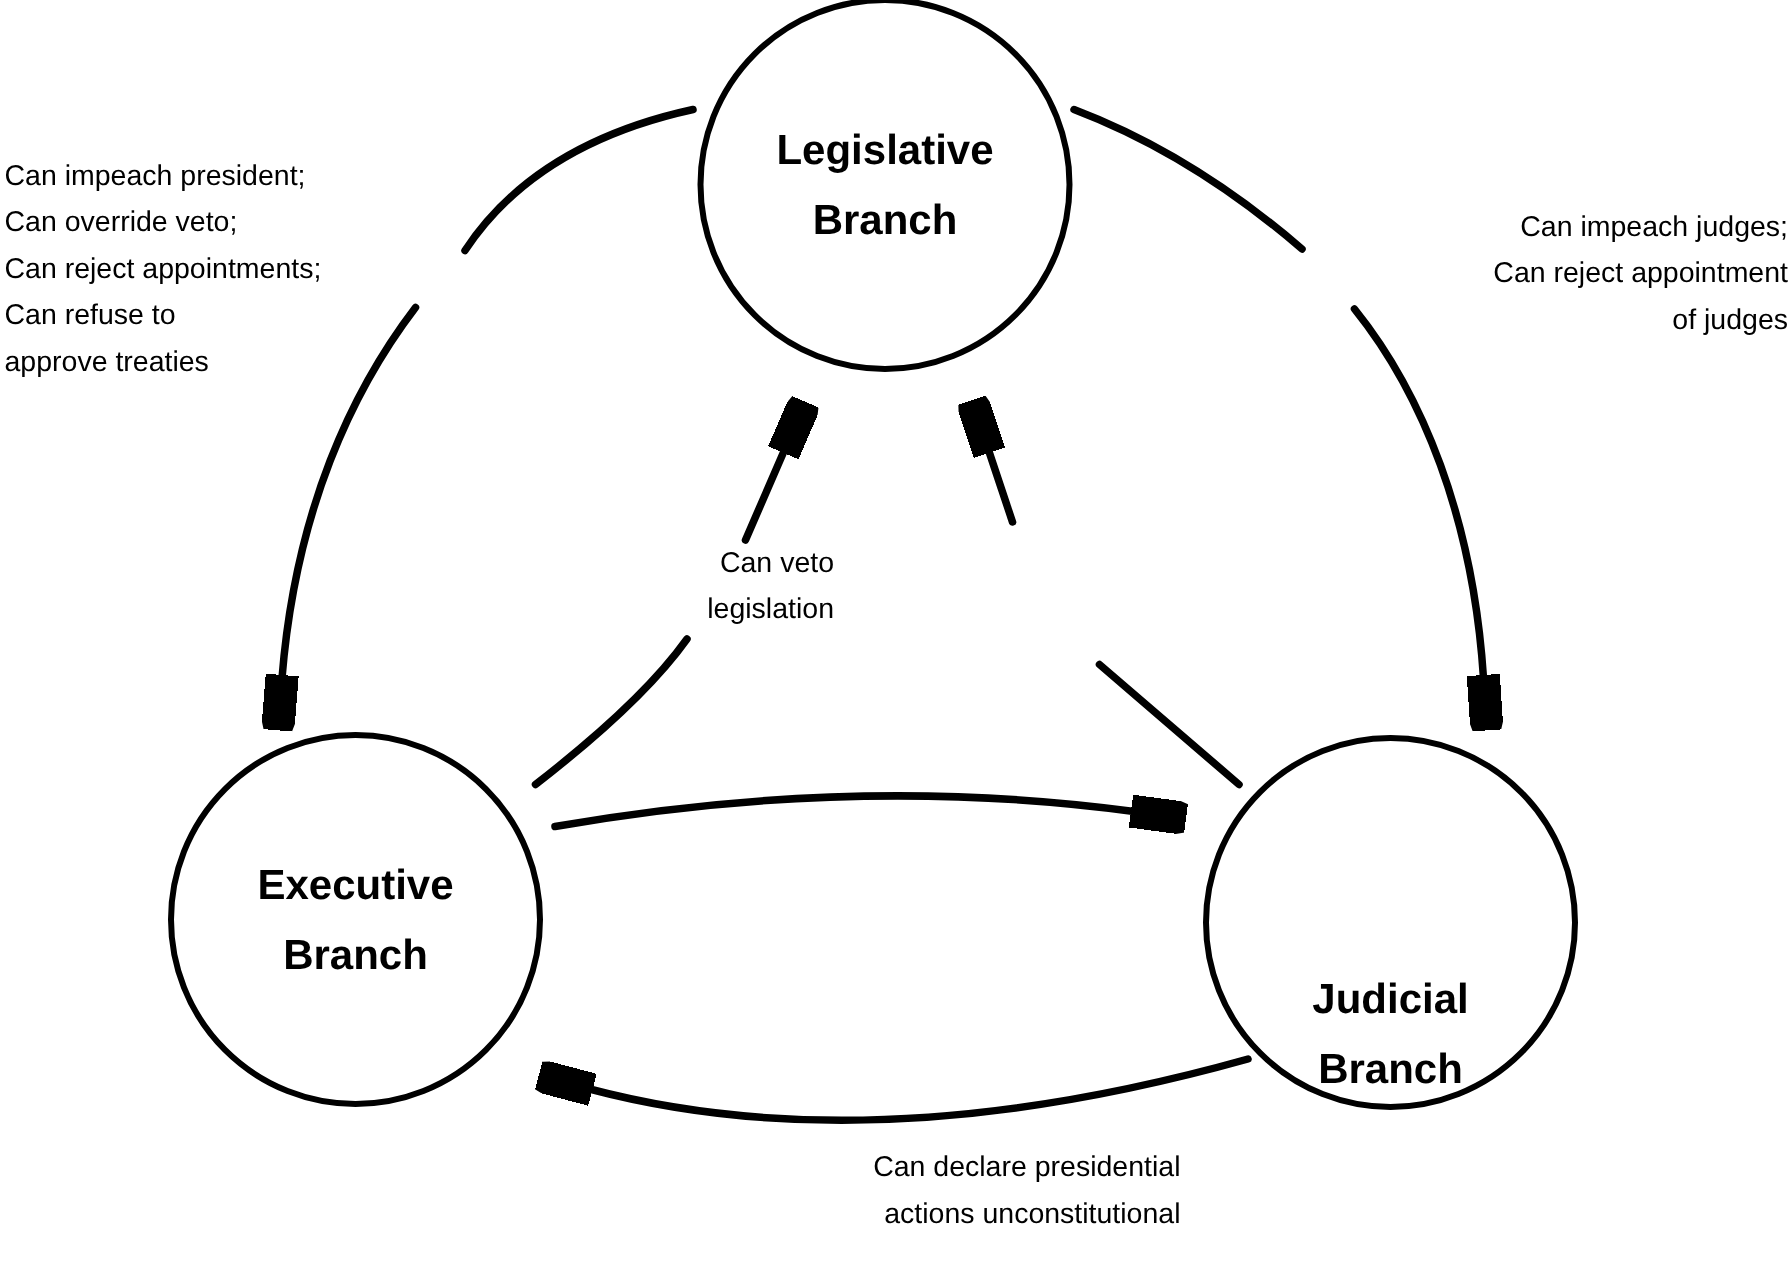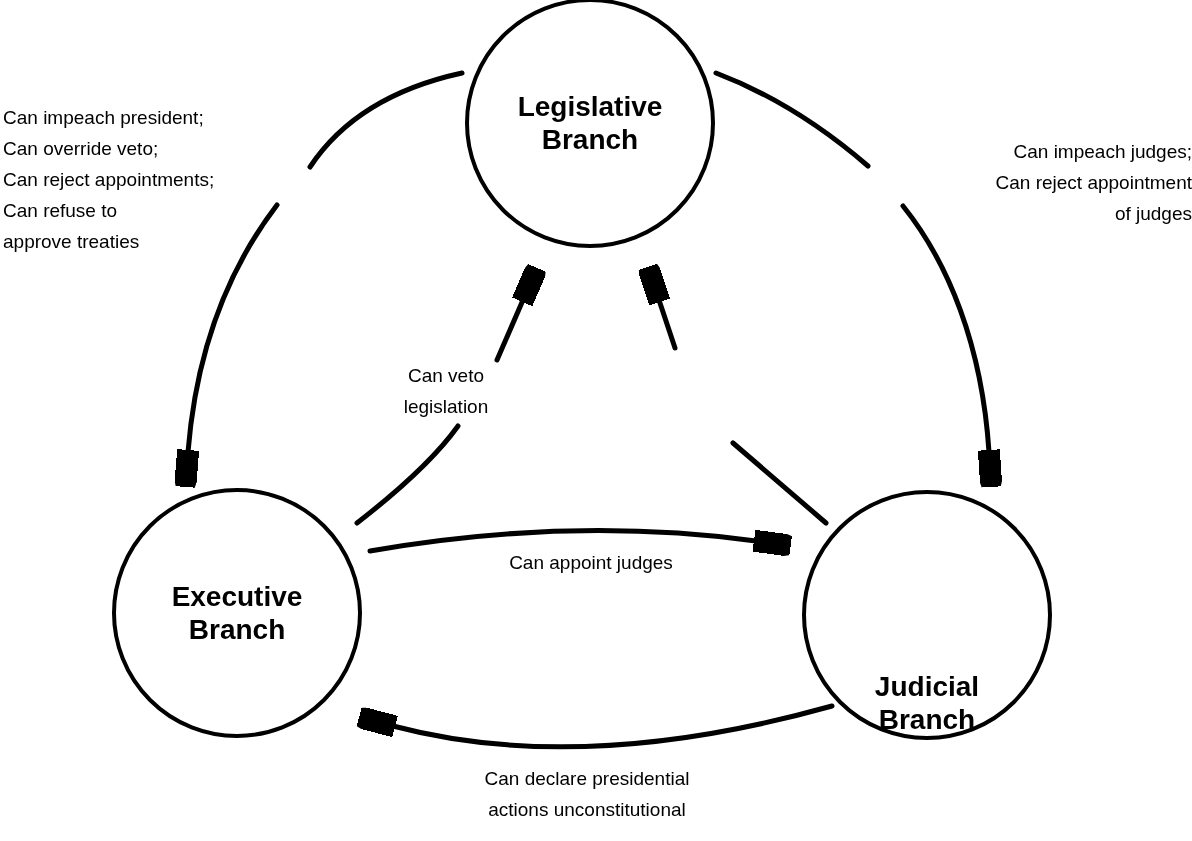--- a/index.html
+++ b/index.html
@@ -37,33 +37,33 @@
     border: 4px solid #000000;
     border-radius: 50%;
     background: #ffffff;
     display: flex;
     align-items: center;
     justify-content: center;
   }
   .node-label {
     font-weight: bold;
     font-size: 28px;
-    line-height: 33px;
+    line-height: 47px;
     text-align: center;
     white-space: pre-line;
   }
   .edge-label {
     position: absolute;
     font-size: 19px;
     line-height: 31px;
     white-space: pre-line;
   }
   .align-left   { text-align: left; }
   .align-right  { text-align: right; }
-  .align-center { text-align: center; }
+  .align-center { text-align: right; }
 </style>
 </head>
 <body>
 
 <div class="stage">
 
   <svg class="arrows" viewBox="0 0 1192 841" xmlns="http://www.w3.org/2000/svg" aria-hidden="true">
     <defs>
       <marker id="ah" viewBox="0 0 10 6" markerWidth="7.4" markerHeight="4.4" refX="0.5" refY="3" orient="auto" markerUnits="strokeWidth">
         <path d="M 0 0 L 10 3 L 0 6 Z" fill="#000000" stroke="none"></path>
@@ -109,18 +109,17 @@
 approve treaties</div>
 
   <div class="edge-label align-right" style="right:0px; top:136px; width:320px;text-align:right;">Can impeach judges;
 Can reject appointment
 of judges</div>
 
   <div class="edge-label align-center" style="left:336px; top:360px; width:220px;">Can veto
 legislation</div>
 
 
-  <div class="edge-label align-center" style="left:441px; top:547px; width:300px;">Can appoint judges</div>
 
   <div class="edge-label align-center" style="left:387px; top:763px; width:400px;">Can declare presidential
 actions unconstitutional</div>
 
 </div>
 
 </body></html>

